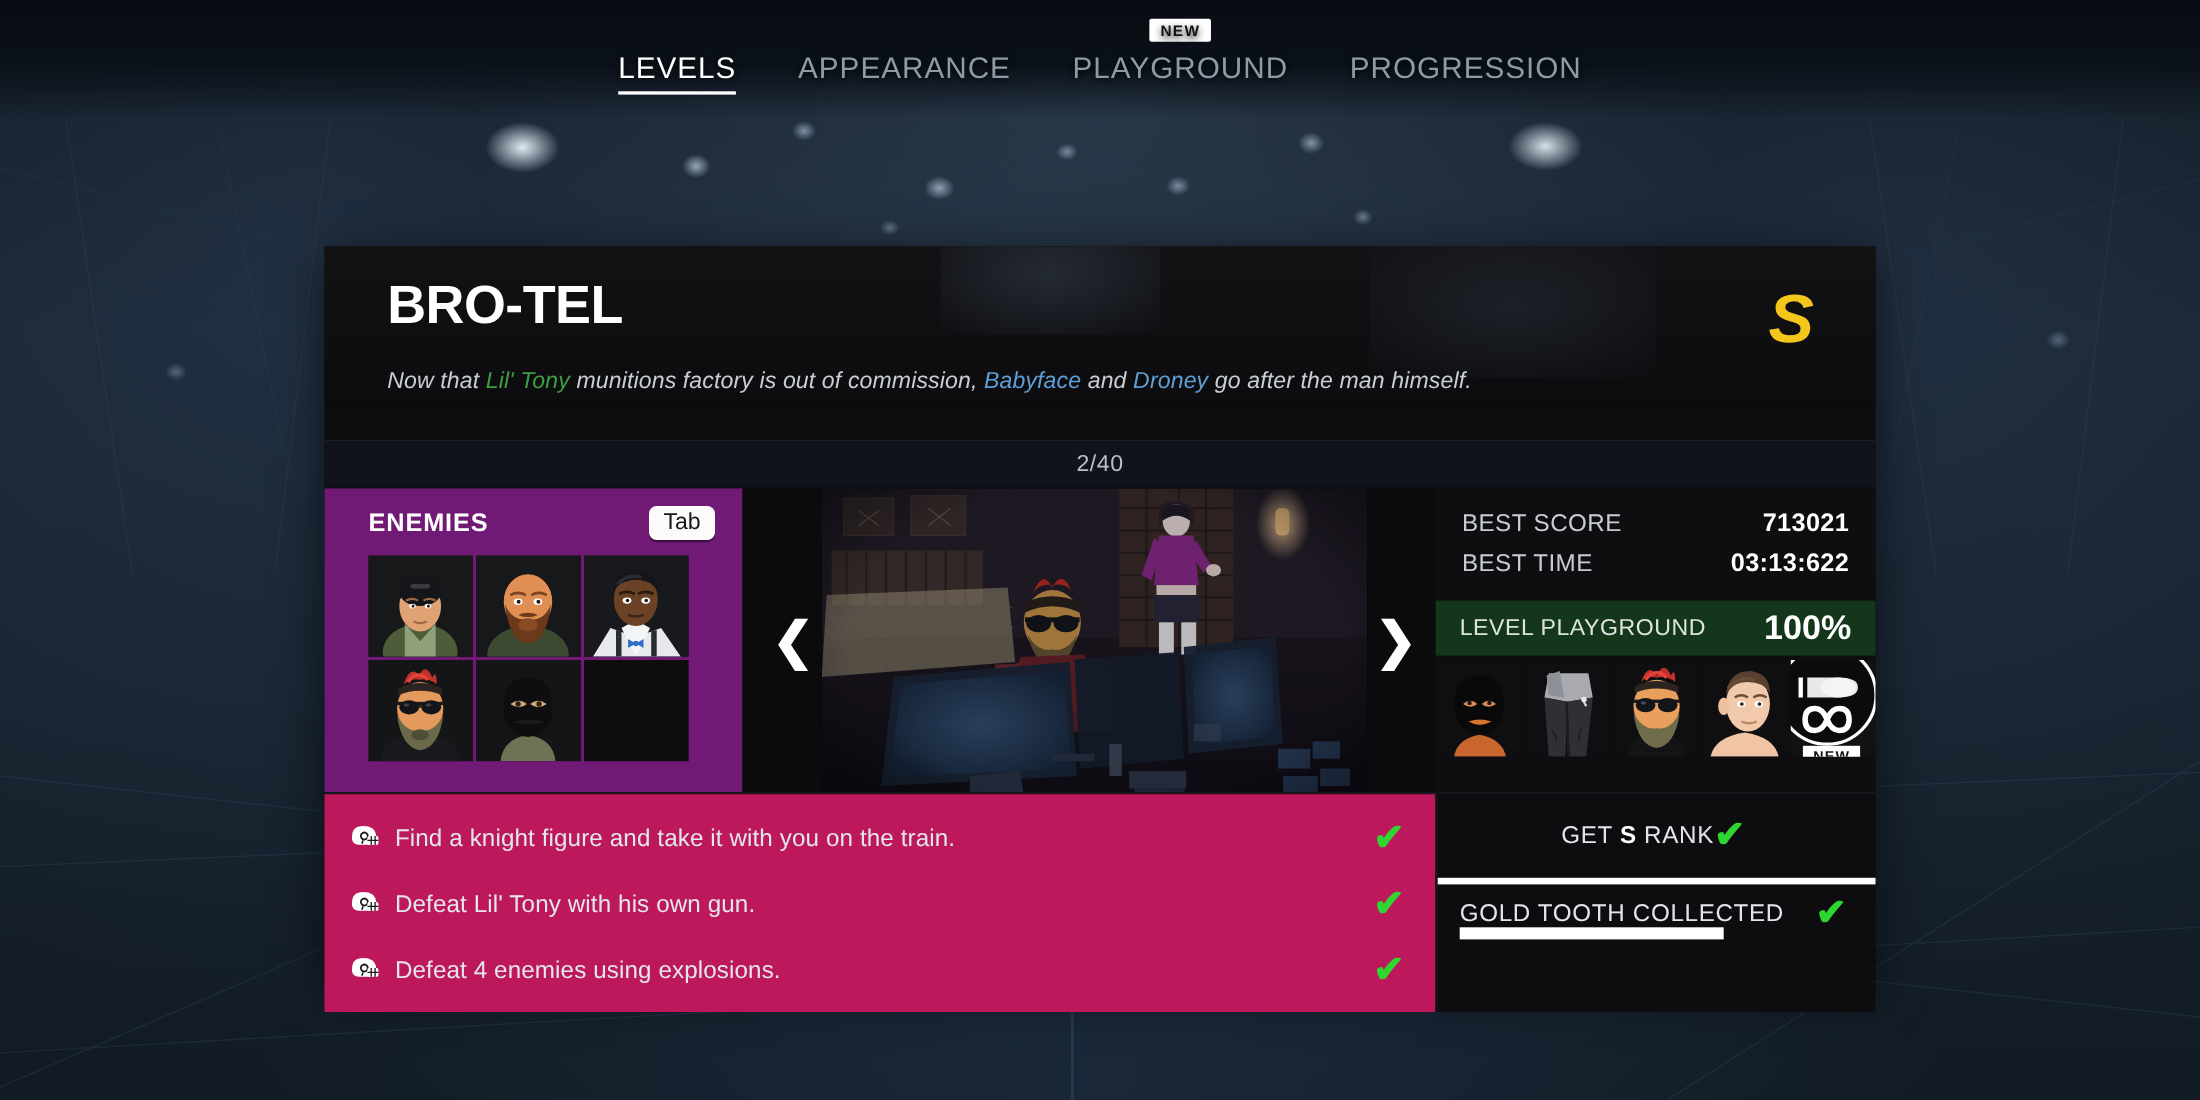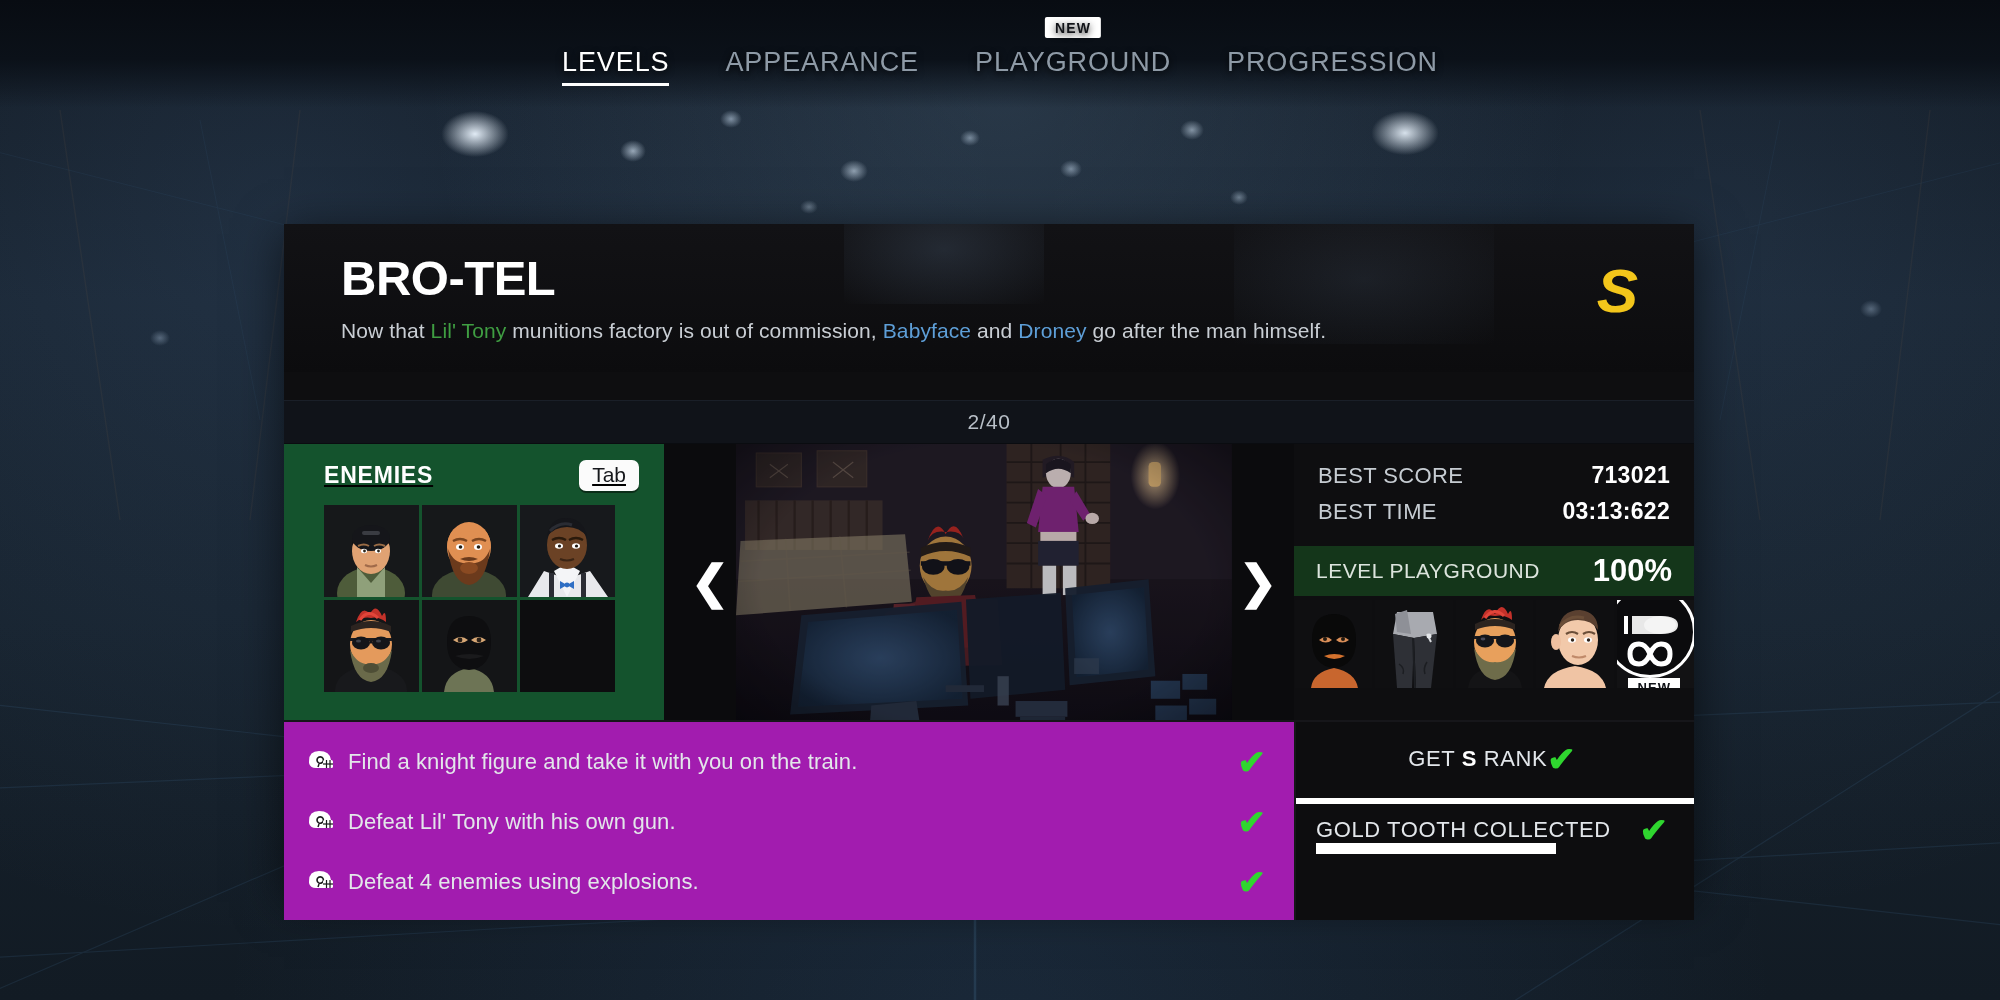--- a/index.html
+++ b/index.html
@@ -48,21 +48,21 @@
   .new-badge {
     position:absolute; left:50%; transform:translateX(-50%);
     top:-30px;
     background:#ffffff; color:#111318;
     font-size:14px; font-weight:bold; letter-spacing:1.2px;
     padding:3px 10px 2px 10px; border-radius:2px;
   }
 
   
   #panel {
-    position:absolute; left:284px; top:224px;
+    position:absolute; left:295px; top:224px;
     width:1410px; height:668px;
     background:#0e0e10;
     box-shadow:0 10px 45px rgba(0,0,0,.6);
     z-index:5;
   }
 
   
   #panel-header {
     position:relative; height:148px;
     background:linear-gradient(180deg,#121215 0%, #0c0c0e 100%);
@@ -77,21 +77,21 @@
     position:absolute; width:260px; height:130px; left:950px; top:-10px;
     background:radial-gradient(ellipse,rgba(110,140,175,.13),rgba(0,0,0,0));
   }
   #level-title {
     position:relative;
     font-size:49px; font-weight:bold; color:#ffffff;
     letter-spacing:-0.5px; line-height:1;
   }
   #level-desc {
     position:relative;
-    margin-top:16px; font-size:21px; color:#c9ced4; letter-spacing:.1px;
+    margin-top:32px; font-size:21px; color:#c9ced4; letter-spacing:.1px;font-style:italic;
   }
   #level-desc .tok-green { color:#3f9e42; }
   #level-desc .tok-blue  { color:#5e9fd8; }
   #rank-badge {
     position:absolute; right:56px; top:36px;
     font-size:62px; font-weight:bold; font-style:italic;
     color:#f3c61b; line-height:1;
   }
 
   
@@ -99,21 +99,21 @@
     height:44px; background:#101319;
     display:flex; align-items:center; justify-content:center;
     border-top:1px solid #1a1f28; border-bottom:1px solid #0a0c10;margin-top:28px;
   }
   #counter-text { font-size:21px; color:#b8bfc7; letter-spacing:.5px; }
 
   
   #mid { display:flex; height:276px; }
 
   
-  #enemies-col { width:380px; background:#14532d; position:relative; padding:16px 0 0 40px;text-decoration:underline; }
+  #enemies-col { width:380px; background:#701a75; position:relative; padding:16px 0 0 40px; }
   #enemies-head { display:flex; align-items:center; }
   #enemies-title { font-size:23px; font-weight:bold; color:#ffffff; letter-spacing:.8px; }
   #tab-key {
     margin-left:146px; background:#fbfbfb; color:#16181c;
     font-size:21px; padding:3px 13px 4px 13px; border-radius:7px;
     box-shadow:0 2px 0 rgba(0,0,0,.45);
   }
   #enemy-grid {
     margin-top:14px; display:grid;
     grid-template-columns:repeat(3, 95px); grid-template-rows:repeat(2, 92px);
@@ -163,21 +163,21 @@
   }
   #infinite-new {
     position:absolute; right:14px; top:78px;
     background:#ffffff; color:#111318;
     font-size:13px; font-weight:bold; letter-spacing:1.1px;
     padding:2px 9px 1px 9px;
   }
 
   
   #bottom { display:flex; height:200px; border-top:2px solid #16161a; }
-  #objectives { width:1010px; background:#a21caf; padding:10px 0 0 0; }
+  #objectives { width:1010px; background:#be185d; padding:10px 0 0 0; }
   .objective {
     height:60px; display:flex; align-items:center;
     padding:0 28px 0 22px; position:relative;
   }
   .obj-text { flex:1; font-size:22px; color:#e3e7ea; letter-spacing:.1px; margin-left:12px; }
   .check { color:#2fd62f; font-size:34px; font-weight:bold; line-height:1; }
   #achievements { flex:1; background:#0d0d0f; padding:8px 0 0 0; border-left:2px solid #16161a; }
   .ach {
     height:58px; display:flex; align-items:center; justify-content:center;
     padding:0 26px 0 20px; position:relative;

